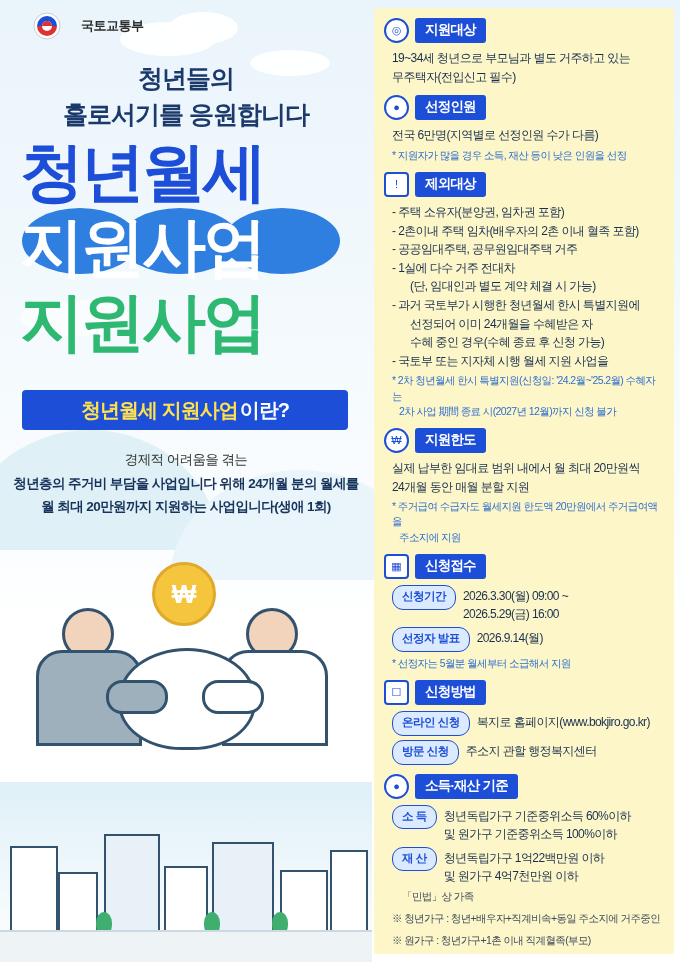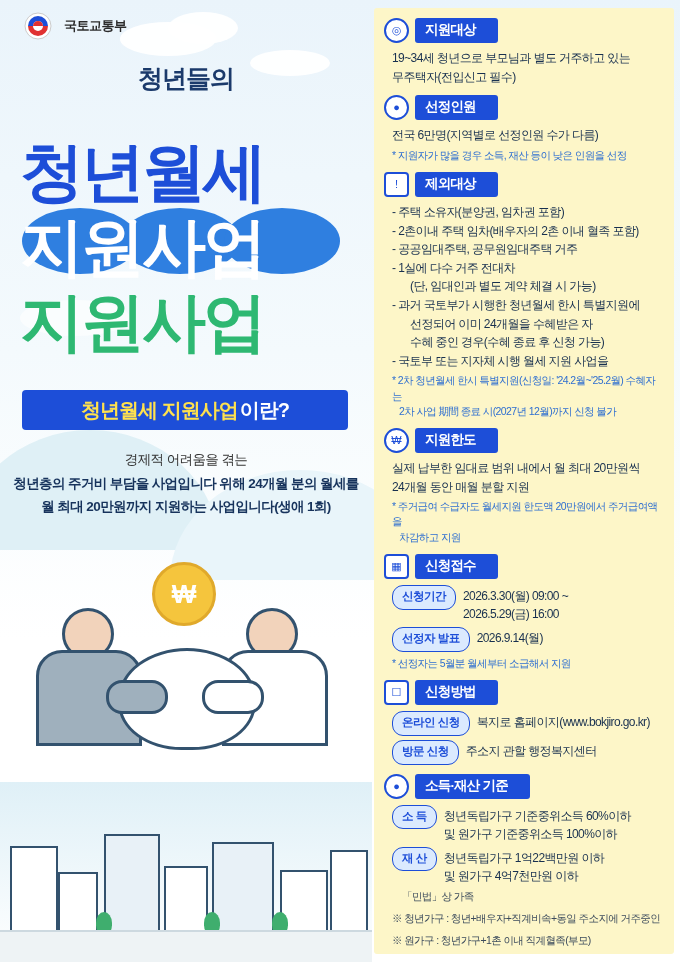--- a/index.html
+++ b/index.html
@@ -33,24 +33,24 @@
     border-radius: 50%;
     opacity: .95;
   }
   .hill {
     position: absolute;
     border-radius: 50% 50% 0 0 / 100% 100% 0 0;
   }
   
   .logo-row {
     position: absolute;
-    left: 22px; top: 10px;
+    left: 31px; top: 10px;
     display: flex;
     align-items: center;
-    gap: 0;
+    gap: 8px;
   }
   .logo-mark {
     width: 42px; height: 32px;
     position: relative;
   }
   .logo-text {
     font-size: 13px;
     color: #2b2b2b;
     font-weight: bold;
     letter-spacing: -0.5px;
@@ -207,21 +207,21 @@
     color: #1d4ed8;
     line-height: 1;
   }
   .sec-icon.sq { border-radius: 4px; }
   .sec-title {
     background: #1d4ed8;
     color: #ffffff;
     font-size: 13.5px;
     font-weight: bold;
     letter-spacing: -0.8px;
-    padding: 3px 22px 4px 10px;
+    padding: 3px 10px 4px 10px;
     border-radius: 3px;
   }
   .sec-body {
     padding-left: 8px;
     font-size: 12px;
     color: #18304f;
     line-height: 1.55;
     letter-spacing: -0.6px;
   }
   .sec-body .line { display: block; }
@@ -284,20 +284,21 @@
         <path d="M11 16 A5 5 0 0 1 21 16 Z" fill="#e03131"></path>
       </svg>
     </div>
     <div class="logo-text">국토교통부</div>
   </div>
 
   <div class="left">
 
     <div class="kicker">
       <div>청년들의</div>
+      <div>홀로서기를 응원합니다</div>
     </div>
 
     <div class="title-big title-1">청년월세</div>
 
     <div class="title-2-wrap">
       <svg width="330" height="66" viewBox="0 0 330 66">
         <ellipse cx="60" cy="33" rx="58" ry="33" fill="#2f7fe0"></ellipse>
         <ellipse cx="160" cy="33" rx="60" ry="33" fill="#2f7fe0"></ellipse>
         <ellipse cx="262" cy="33" rx="58" ry="33" fill="#2f7fe0"></ellipse>
       </svg>
@@ -396,21 +397,21 @@
 
     <div class="sec">
       <div class="sec-head">
         <div class="sec-icon">₩</div>
         <div class="sec-title">지원한도</div>
       </div>
       <div class="sec-body">
         <span class="line">실제 납부한 임대료 범위 내에서 월 최대 20만원씩</span>
         <span class="line">24개월 동안 매월 분할 지원</span>
         <span class="note">* 주거급여 수급자도 월세지원 한도액 20만원에서 주거급여액을</span>
-        <span class="note" style="margin-top:0;padding-left:7px;">차감하고 지원</span>
+        <span class="note" style="margin-top:0;padding-left:7px;">주소지에 지원</span>
       </div>
     </div>
 
     <div class="sec">
       <div class="sec-head">
         <div class="sec-icon sq">▦</div>
         <div class="sec-title">신청접수</div>
       </div>
       <div class="sec-body">
         <div class="rowpill">

